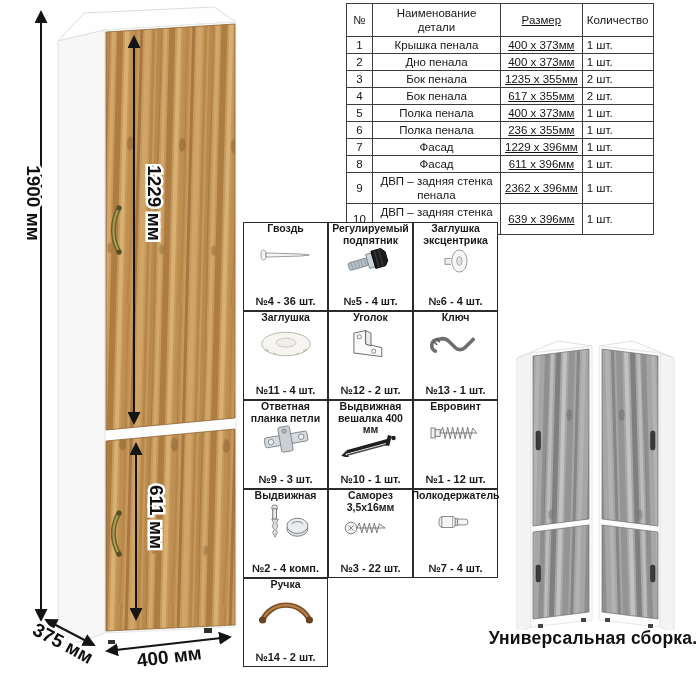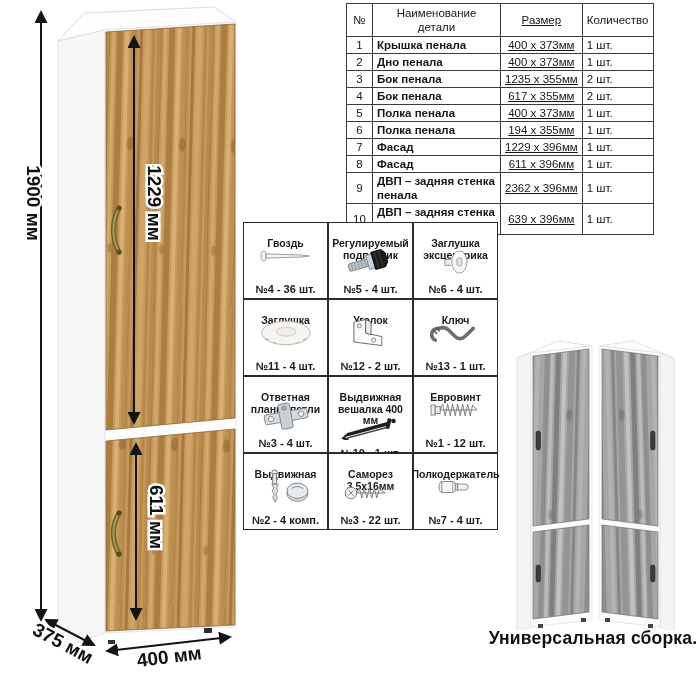--- a/index.html
+++ b/index.html
@@ -6,30 +6,30 @@
   html,body { background:#ffffff; }
   body { font-family:"Liberation Sans", sans-serif; color:#1a1a1a; }
   .page { position:relative; width:700px; height:683px; background:#fff; overflow:hidden; }
 
   
   .parts-table { position:absolute; left:346px; top:3px; border-collapse:collapse;
                  font-size:11.5px; line-height:1.22; color:#161616; }
   .parts-table th, .parts-table td { border:1px solid #3c3c3c; padding:1px 4px; vertical-align:middle; }
   .parts-table th { font-weight:normal; text-align:center; padding:2px 4px; }
   .c-num  { width:26px;  text-align:center; }
-  .c-name { width:128px; text-align:left;font-weight:bold; }
+  .c-name { width:128px; text-align:center; }
   .c-size { width:80px;  text-align:center; white-space:nowrap;text-decoration:underline; }
   .c-qty  { width:66px;  white-space:nowrap; }
 
   
   .hw-grid { position:absolute; left:243px; top:222px; width:255px;
              display:grid; grid-template-columns:repeat(3, 85px); }
-  .hw-cell { height:77px; border:1px solid #2b2b2b; background:#fff;
+  .hw-cell { height:89px; border:1px solid #2b2b2b; background:#fff;
              display:flex; flex-direction:column; align-items:center;
-             justify-content:space-between; padding:15px 1px 3px; text-align:center; }
+             justify-content:space-between; padding:0 1px 3px; text-align:center; }
   .hw-cell.empty { border:none; background:transparent; }
   .hw-name  { font-size:10.5px; font-weight:bold; line-height:1.1; }
   .hw-ico   { flex:1; display:flex; align-items:center; justify-content:center; min-height:0; }
   .hw-ico svg { display:block; }
   .hw-count { font-size:11px; font-weight:bold; white-space:nowrap;margin-top:20px; }
 
   
   .cabinet-svg  { position:absolute; left:0; top:0; }
   .variants-svg { position:absolute; left:495px; top:335px; }
   .dim-label { font-family:"Liberation Sans", sans-serif; font-weight:bold; font-size:19px;
@@ -142,21 +142,21 @@
       </tr>
       <tr>
         <td class="c-num">5</td>
         <td class="c-name">Полка пенала</td>
         <td class="c-size">400 х 373мм</td>
         <td class="c-qty">1 шт.</td>
       </tr>
       <tr>
         <td class="c-num">6</td>
         <td class="c-name">Полка пенала</td>
-        <td class="c-size">194 х 355мм</td>
+        <td class="c-size">236 х 355мм</td>
         <td class="c-qty">1 шт.</td>
       </tr>
       <tr>
         <td class="c-num">7</td>
         <td class="c-name">Фасад</td>
         <td class="c-size">1229 х 396мм</td>
         <td class="c-qty">1 шт.</td>
       </tr>
       <tr>
         <td class="c-num">8</td>
@@ -266,21 +266,21 @@
           <svg width="72" height="36" viewBox="0 0 72 40">
         <g transform="rotate(-10 36 20)">
           <rect x="12" y="15" width="48" height="11" rx="2" fill="#d6dadd" stroke="#7d868c"></rect>
           <rect x="29" y="6" width="13" height="28" rx="2" fill="#c9cfd3" stroke="#7d868c"></rect>
           <circle cx="19" cy="20.5" r="3" fill="#f2f3f4" stroke="#7d868c"></circle>
           <circle cx="53" cy="20.5" r="3" fill="#f2f3f4" stroke="#7d868c"></circle>
           <circle cx="35.5" cy="11" r="2.3" fill="#aeb6bb" stroke="#7d868c"></circle>
         </g>
       </svg>
         </div>
-      <div class="hw-count">№3 - 4 шт.</div>
+      <div class="hw-count">№9 - 3 шт.</div>
     </div>
 
     <div class="hw-cell">
       <div class="hw-name">Выдвижная вешалка 400 мм</div>
       <div class="hw-ico">
           <svg width="72" height="26" viewBox="0 0 72 30">
         <path d="M8 24 L56 11" stroke="#1f1f1f" stroke-width="4"></path>
         <path d="M8 28 L56 15" stroke="#4a4a4a" stroke-width="2"></path>
         <path d="M8 24 l-4 4 l6 2" stroke="#1f1f1f" stroke-width="2.5" fill="none"></path>
         <rect x="54" y="5" width="4.5" height="12" fill="#1f1f1f" transform="rotate(14 56 11)"></rect>
@@ -336,20 +336,32 @@
         <ellipse cx="19" cy="18" rx="3.5" ry="6.5" fill="#f2f2f2" stroke="#777"></ellipse>
         <rect x="19" y="11.5" width="13" height="13" fill="#f6f6f6" stroke="#777"></rect>
         <path d="M32 11.5 a4 6.5 0 0 1 0 13" fill="#eeeeee" stroke="#777"></path>
         <rect x="35" y="14" width="3" height="8" fill="#e2e2e2" stroke="#777"></rect>
         <path d="M38 14.5 h9 a3.5 3.5 0 0 1 0 7 h-9 z" fill="#f6f6f6" stroke="#777"></path>
       </svg>
         </div>
       <div class="hw-count">№7 - 4 шт.</div>
     </div>
 
+    <div class="hw-cell">
+      <div class="hw-name">Ручка</div>
+      <div class="hw-ico">
+          <svg width="72" height="36" viewBox="0 0 72 40">
+        <path d="M10 30 C20 8 52 8 62 30" fill="none" stroke="#7c4f26" stroke-width="6" stroke-linecap="round"></path>
+        <path d="M10 30 C20 8 52 8 62 30" fill="none" stroke="#b5804a" stroke-width="2.5" stroke-linecap="round"></path>
+        <circle cx="10" cy="30" r="4" fill="#6b431f"></circle>
+            <circle cx="62" cy="30" r="4" fill="#6b431f"></circle>
+      </svg>
+        </div>
+      <div class="hw-count">№14 - 2 шт.</div>
+    </div>
 
     <div class="hw-cell empty"></div>
   </div>
 
   <svg class="variants-svg" width="205" height="295" viewBox="495 335 205 295">
     <defs>
       <pattern id="graywood" width="46" height="280" patternUnits="userSpaceOnUse" patternTransform="rotate(1.5)">
         <rect width="46" height="280" fill="#a6a6a6"></rect>
         <rect x="2" width="4" height="280" fill="#8f8f8f"></rect>
         <rect x="8" width="3" height="280" fill="#bcbcbc"></rect>

